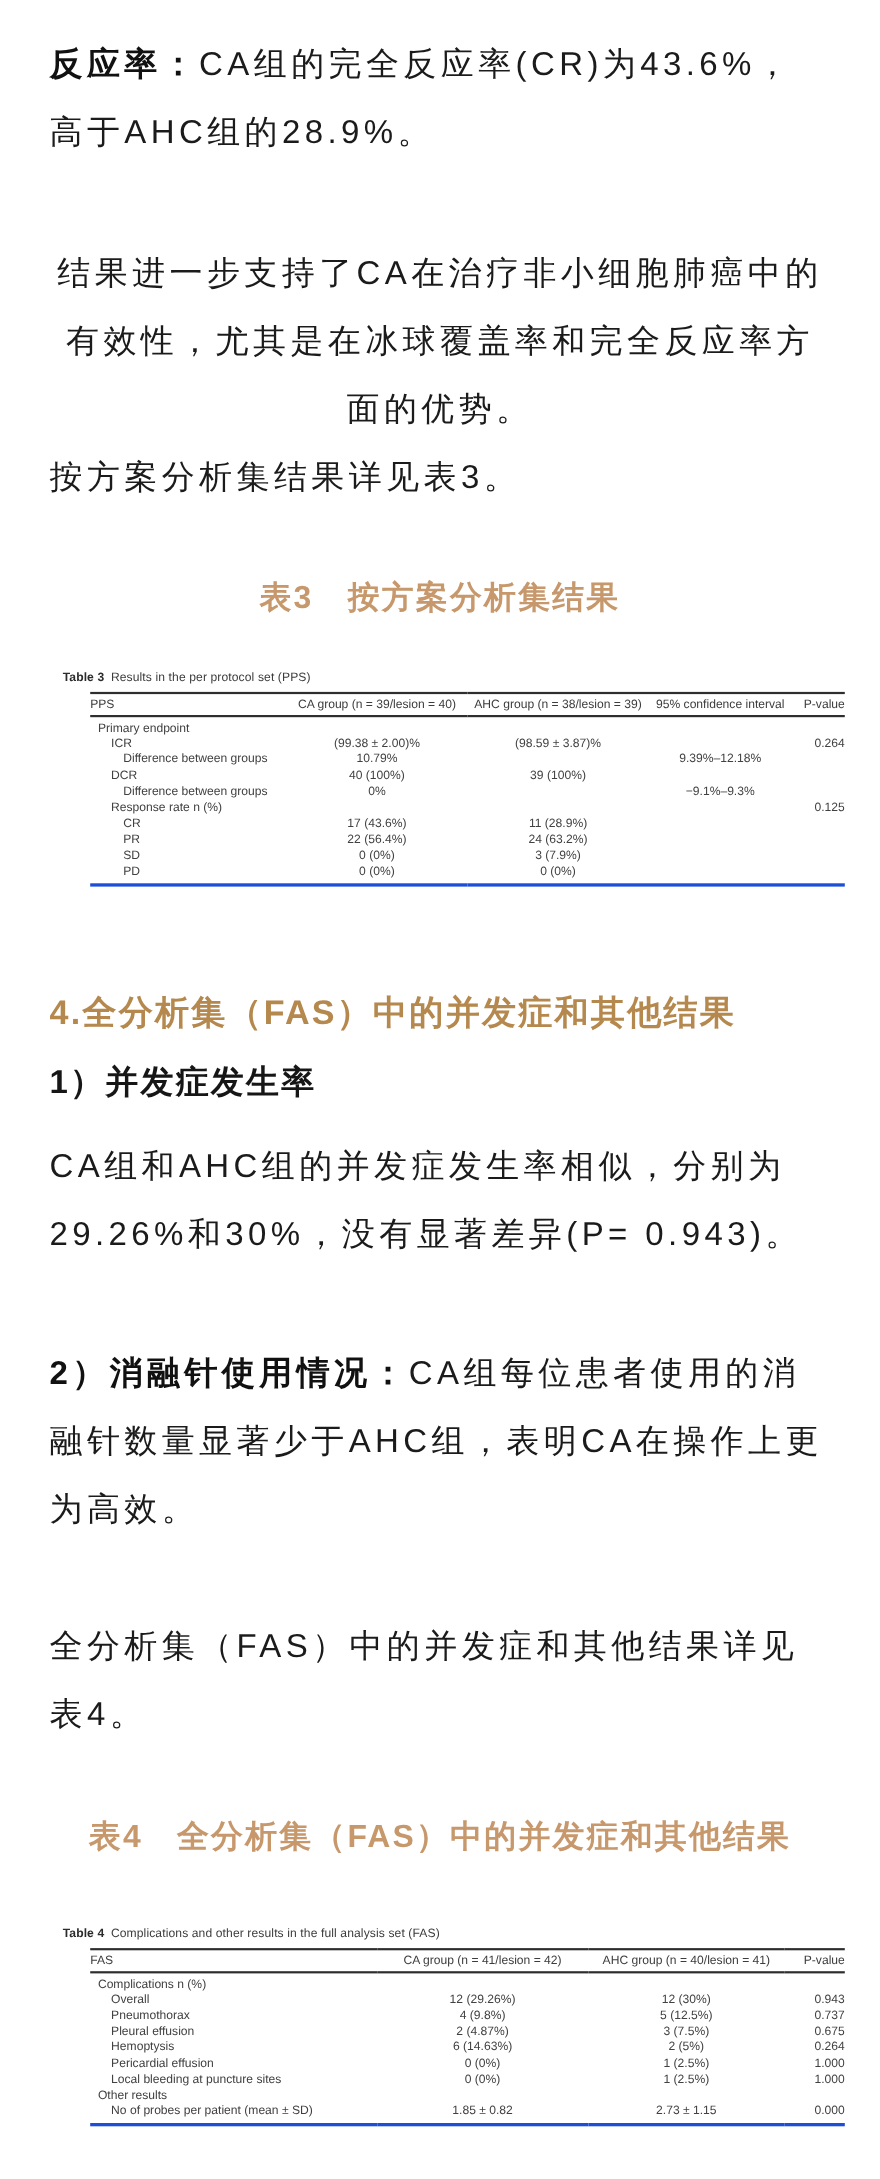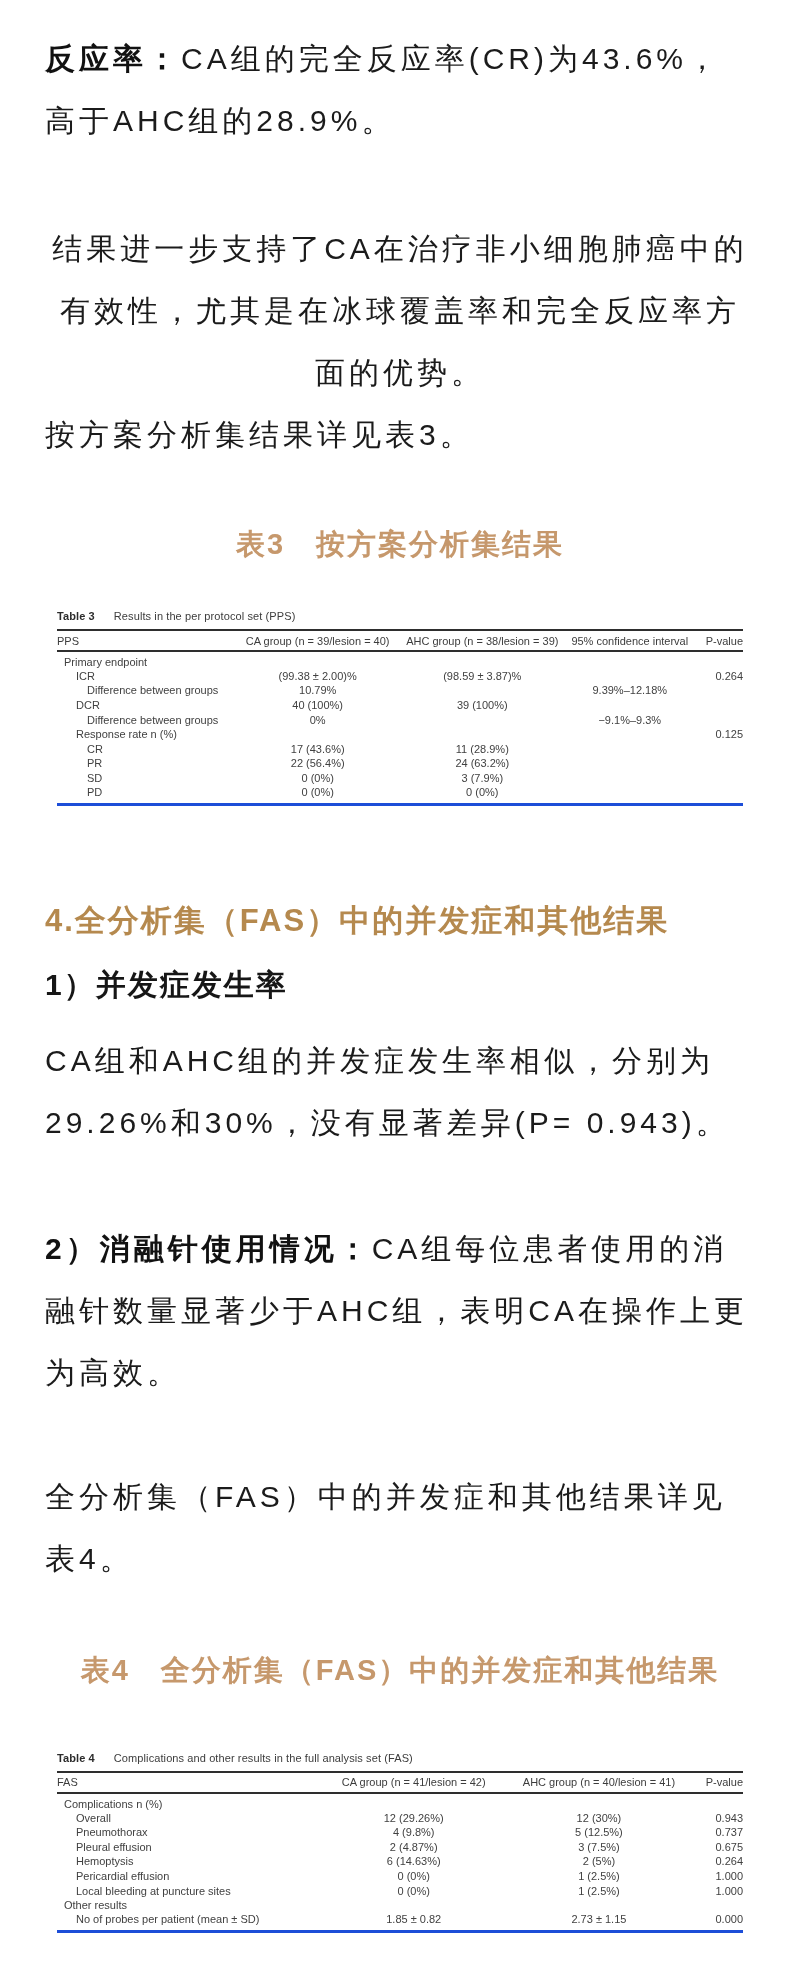--- a/index.html
+++ b/index.html
@@ -63,22 +63,22 @@
     margin:46px 12px 0 12px;
     color:#414141;
   }
   .journal-table.second { margin-top:62px; }
   .jt-caption {
     font-size:11px;
     color:#3c3c3c;
     margin-bottom:7px;
     letter-spacing:.1px;
   }
-  .jt-caption .cap-bold { font-weight:700; color:#2c2c2c; margin-right:19px; }
-  .jt { width:100%; border-collapse:collapse; table-layout:fixed; }
+  .jt-caption .cap-bold { font-weight:700; color:#2c2c2c; margin-right:6px; }
+  .jt { width:100%; border-collapse:collapse; table-layout:fixed;margin-left:25px; }
   .jt thead th {
     font-weight:400;
     font-size:11px;
     border-top:2px solid #2e2e2e;
     border-bottom:2px solid #2e2e2e;
     height:21px;
     white-space:nowrap;
     overflow:hidden;
     color:#3c3c3c;
   }

